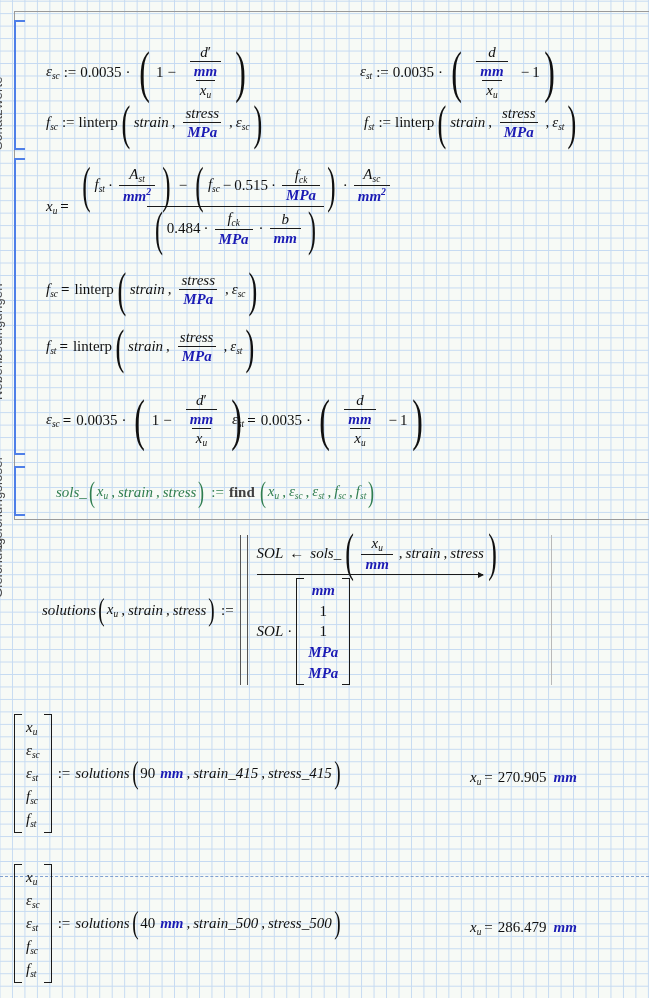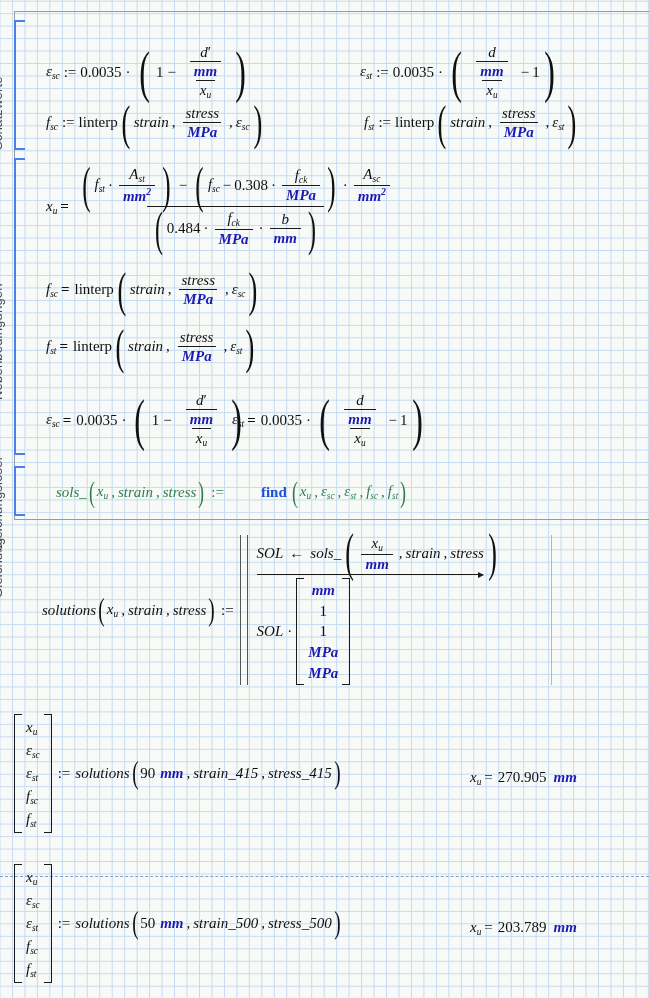--- a/index.html
+++ b/index.html
@@ -13,21 +13,21 @@
     background-position:-0.5px 0.7px;
     font-family:"Liberation Serif", serif;
     color:#101010;
   }
 
   
   .m{font-family:"Liberation Serif",serif;font-style:italic;}
   .r{font-style:normal;}
   .bl{color:#1b1bb4;font-weight:bold;font-style:italic;}
   .gr{color:#2f7d4f;font-style:italic;}
-  .grr{color:#1d4ed8;font-style:normal;font-weight:bold;margin-left:32px;}
+  .grr{color:#404040;font-style:normal;font-weight:bold;}
   sub{font-size:.62em;font-style:italic;vertical-align:-0.30em;letter-spacing:0;}
   .op{font-style:normal;}
   .dot{font-style:normal;}
 
   .frac{display:inline-flex;flex-direction:column;align-items:center;
         vertical-align:middle;margin:0 3px;line-height:1.08;}
   .frac>.num{padding:0 4px 1px 4px;}
   .frac>.den{padding:1px 4px 0 4px;border-top:1.3px solid #1a1a1a;}
 
   .row{display:flex;align-items:center;}
@@ -188,21 +188,21 @@
           <span class="num"><span>A</span><sub>st</sub></span>
           <span class="den bl"><span>mm</span><sup style="font-size:.65em;">2</sup></span>
         </span>
         <span class="paren" style="font-size:50px;line-height:0.62;transform:scaleX(.5);">)</span>
 
         <span class="op" style="margin:0 4px;">−</span>
 
         <span class="paren" style="font-size:50px;line-height:0.62;transform:scaleX(.5);">(</span>
         <span><span>f</span><sub>sc</sub></span>
         <span class="op" style="margin:0 3px;">−</span>
-        <span class="r">0.308</span>
+        <span class="r">0.515</span>
         <span class="dot" style="margin:0 3px;">·</span>
         <span class="frac">
           <span class="num"><span>f</span><sub>ck</sub></span>
           <span class="den bl">MPa</span>
         </span>
         <span class="paren" style="font-size:50px;line-height:0.62;transform:scaleX(.5);">)</span>
         <span class="dot" style="margin:0 3px;">·</span>
         <span class="frac">
           <span class="num"><span>A</span><sub>sc</sub></span>
           <span class="den bl"><span>mm</span><sup style="font-size:.65em;">2</sup></span>
@@ -436,30 +436,30 @@
         <span><span>ε</span><sub>sc</sub></span>
         <span><span>ε</span><sub>st</sub></span>
         <span><span>f</span><sub>sc</sub></span>
         <span><span>f</span><sub>st</sub></span>
       </span>
       <span class="rb"></span>
     </span>
     <span class="op" style="margin:0 5px 0 6px;">:=</span>
     <span>solutions</span>
     <span class="paren" style="font-size:32px;line-height:0.62;transform:scaleX(.6);">(</span>
-    <span class="r">50</span>
+    <span class="r">40</span>
     <span class="bl" style="margin-left:5px;">mm</span>
     <span class="r" style="margin:0 3px;">,</span>
     <span>strain_500</span>
     <span class="r" style="margin:0 3px;">,</span>
     <span>stress_500</span>
     <span class="paren" style="font-size:32px;line-height:0.62;transform:scaleX(.6);">)</span>
   </span>
 </div>
 
 <div class="eq m" style="left:470px;top:919px;font-size:15px;">
   <span class="row" style="align-items:center;">
     <span><span>x</span><sub>u</sub></span>
     <span class="op" style="margin:0 5px 0 3px;">=</span>
-    <span class="r">203.789</span>
+    <span class="r">286.479</span>
     <span class="bl" style="margin-left:7px;">mm</span>
   </span>
 </div>
 
 </body></html>

